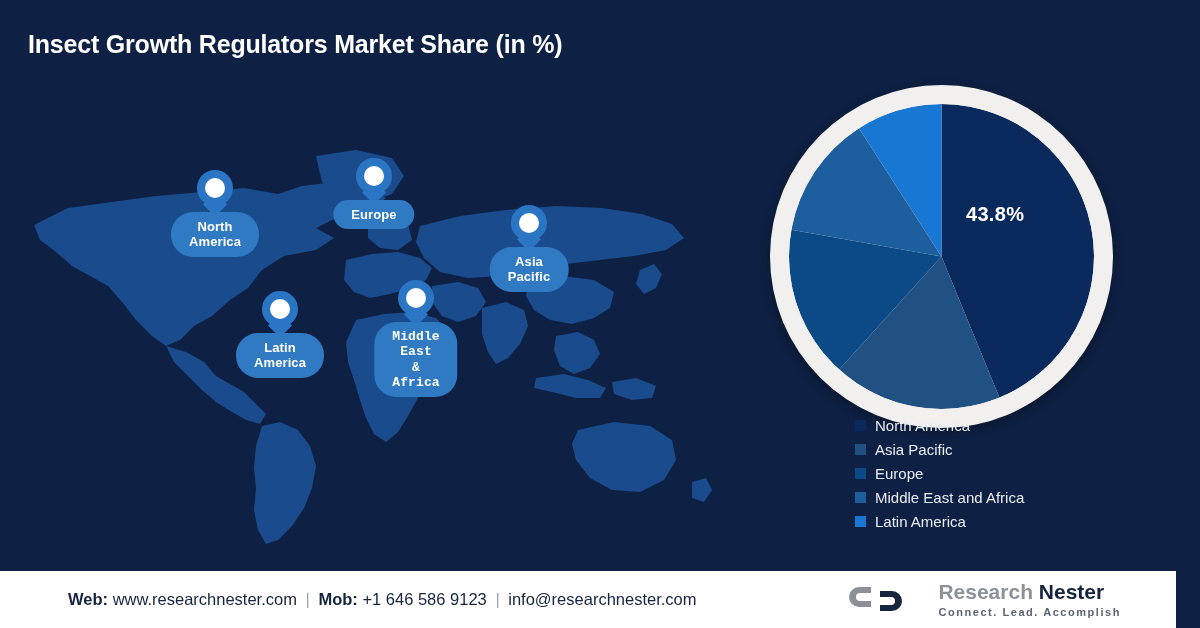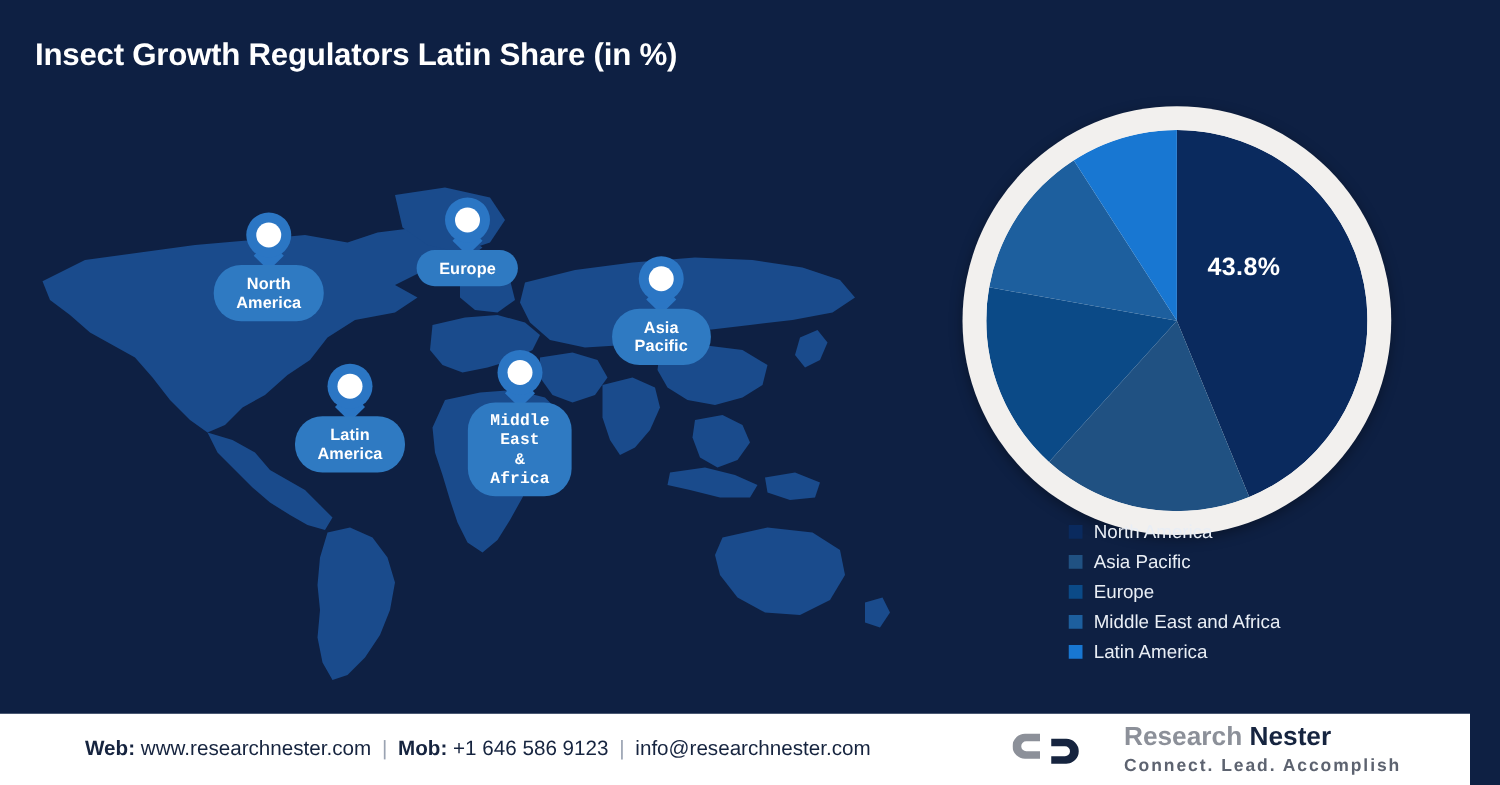--- a/index.html
+++ b/index.html
@@ -84,29 +84,29 @@
   #footer-contact b { font-weight:bold; }
   #footer-contact .sep { color:#9aa3b2; padding:0 4px; font-weight:300; }
 
   #logo { position:absolute; right:55px; display:flex; align-items:center; }
   #logo-mark { margin-right:9px; }
   #logo-text { display:flex; flex-direction:column;margin-left:20px; }
   #logo-top { font-size:21px; font-weight:bold; line-height:1.05; }
   #logo-top .w1 { color:#8c9099; }
   #logo-top .w2 { color:#16243f; }
   #logo-tag {
-    font-size:14px; color:#5d6370; letter-spacing:1.55px;
+    font-size:11px; color:#5d6370; letter-spacing:1.55px;
     font-weight:bold; margin-top:2px;
   }
 </style>
 </head>
 <body>
 
 <div id="title">
-  <span class="line">Insect Growth Regulators Latin Share (in %)</span>
+  <span class="line">Insect Growth Regulators Market Share (in %)</span>
 </div>
 
 <div id="map-area">
   <svg id="map-svg" width="720" height="420" viewBox="0 0 720 420">
     <g fill="#1a4b8c">
 
       <path d="M18 95 L52 78 L96 72 L140 66 L186 62 L228 58 L262 64 L286 56 L318 52 L352 56 L370 68 L352 82 L320 88 L300 98 L318 108 L300 120 L268 126 L246 140 L232 158 L214 170 L196 186 L178 196 L164 210 L150 216 L136 206 L120 190 L106 172 L92 156 L74 146 L56 136 L40 122 L24 110 Z"></path>
       <path d="M150 216 L170 222 L188 232 L200 246 L214 254 L228 262 L240 274 L250 284 L244 294 L230 290 L216 282 L200 272 L186 260 L172 246 L158 232 Z"></path>
 
       <path d="M300 26 L340 20 L376 28 L388 46 L376 64 L352 72 L326 66 L306 52 Z"></path>

